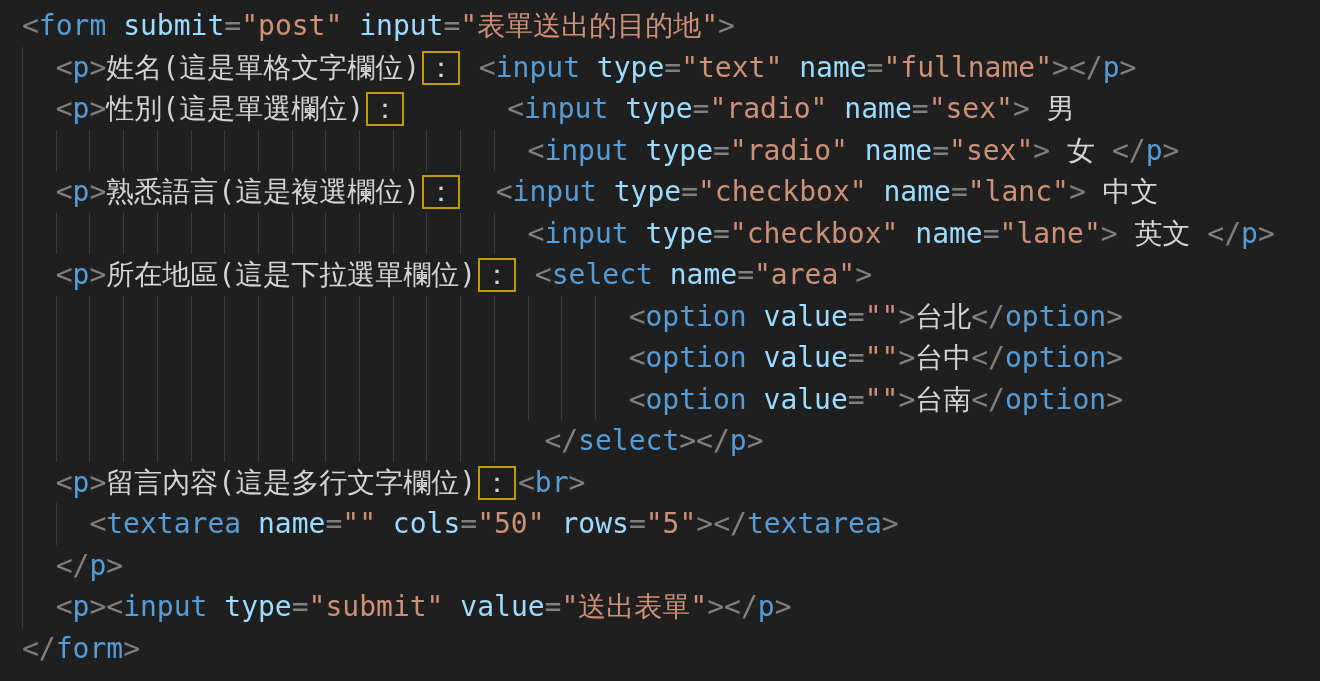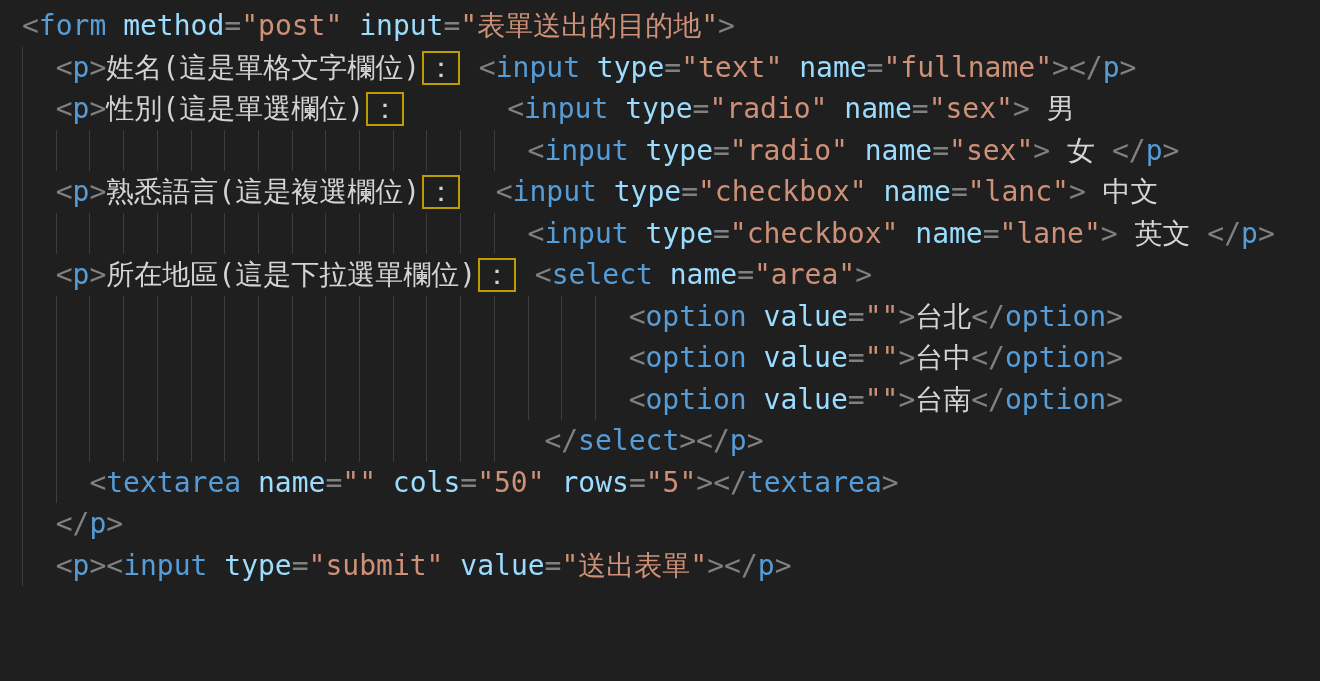--- a/index.html
+++ b/index.html
@@ -36,27 +36,29 @@
     border:2px solid var(--box);
     padding:0 3px;
     margin:0 2px;
     line-height:30px;
   }
 </style>
 </head>
 <body>
 
 <div class="editor">
-    <div class="line"><span class="punct">&lt;</span><span class="tag">form</span><span class="plain"> </span><span class="attr">method</span><span class="punct">=</span><span class="str">"post"</span><span class="plain"> </span><span class="attr">input</span><span class="punct">=</span><span class="str">"表單送出的目的地"</span><span class="punct">&gt;</span></div>
+    <div class="line"><span class="punct">&lt;</span><span class="tag">form</span><span class="plain"> </span><span class="attr">submit</span><span class="punct">=</span><span class="str">"post"</span><span class="plain"> </span><span class="attr">input</span><span class="punct">=</span><span class="str">"表單送出的目的地"</span><span class="punct">&gt;</span></div>
     <div class="line"><span class="g"></span><span class="punct">&lt;</span><span class="tag">p</span><span class="punct">&gt;</span><span class="plain">姓名(這是單格文字欄位)</span><span class="boxed">：</span><span class="sp" style="width: 1ch;"></span><span class="punct">&lt;</span><span class="tag">input</span><span class="plain"> </span><span class="attr">type</span><span class="punct">=</span><span class="str">"text"</span><span class="plain"> </span><span class="attr">name</span><span class="punct">=</span><span class="str">"fullname"</span><span class="punct">&gt;&lt;/</span><span class="tag">p</span><span class="punct">&gt;</span></div>
     <div class="line"><span class="g"></span><span class="punct">&lt;</span><span class="tag">p</span><span class="punct">&gt;</span><span class="plain">性別(這是單選欄位)</span><span class="boxed">：</span><span class="sp" style="width: 6ch;"></span><span class="punct">&lt;</span><span class="tag">input</span><span class="plain"> </span><span class="attr">type</span><span class="punct">=</span><span class="str">"radio"</span><span class="plain"> </span><span class="attr">name</span><span class="punct">=</span><span class="str">"sex"</span><span class="punct">&gt;</span><span class="plain"> 男</span></div>
     <div class="line"><span class="g"></span><span class="g"></span><span class="g"></span><span class="g"></span><span class="g"></span><span class="g"></span><span class="g"></span><span class="g"></span><span class="g"></span><span class="g"></span><span class="g"></span><span class="g"></span><span class="g"></span><span class="g"></span><span class="g"></span><span class="punct">&lt;</span><span class="tag">input</span><span class="plain"> </span><span class="attr">type</span><span class="punct">=</span><span class="str">"radio"</span><span class="plain"> </span><span class="attr">name</span><span class="punct">=</span><span class="str">"sex"</span><span class="punct">&gt;</span><span class="plain"> 女 </span><span class="punct">&lt;/</span><span class="tag">p</span><span class="punct">&gt;</span></div>
     <div class="line"><span class="g"></span><span class="punct">&lt;</span><span class="tag">p</span><span class="punct">&gt;</span><span class="plain">熟悉語言(這是複選欄位)</span><span class="boxed">：</span><span class="sp" style="width: 2ch;"></span><span class="punct">&lt;</span><span class="tag">input</span><span class="plain"> </span><span class="attr">type</span><span class="punct">=</span><span class="str">"checkbox"</span><span class="plain"> </span><span class="attr">name</span><span class="punct">=</span><span class="str">"lanc"</span><span class="punct">&gt;</span><span class="plain"> 中文</span></div>
     <div class="line"><span class="g"></span><span class="g"></span><span class="g"></span><span class="g"></span><span class="g"></span><span class="g"></span><span class="g"></span><span class="g"></span><span class="g"></span><span class="g"></span><span class="g"></span><span class="g"></span><span class="g"></span><span class="g"></span><span class="g"></span><span class="punct">&lt;</span><span class="tag">input</span><span class="plain"> </span><span class="attr">type</span><span class="punct">=</span><span class="str">"checkbox"</span><span class="plain"> </span><span class="attr">name</span><span class="punct">=</span><span class="str">"lane"</span><span class="punct">&gt;</span><span class="plain"> 英文 </span><span class="punct">&lt;/</span><span class="tag">p</span><span class="punct">&gt;</span></div>
     <div class="line"><span class="g"></span><span class="punct">&lt;</span><span class="tag">p</span><span class="punct">&gt;</span><span class="plain">所在地區(這是下拉選單欄位)</span><span class="boxed">：</span><span class="sp" style="width: 1ch;"></span><span class="punct">&lt;</span><span class="tag">select</span><span class="plain"> </span><span class="attr">name</span><span class="punct">=</span><span class="str">"area"</span><span class="punct">&gt;</span></div>
     <div class="line"><span class="g"></span><span class="g"></span><span class="g"></span><span class="g"></span><span class="g"></span><span class="g"></span><span class="g"></span><span class="g"></span><span class="g"></span><span class="g"></span><span class="g"></span><span class="g"></span><span class="g"></span><span class="g"></span><span class="g"></span><span class="g"></span><span class="g"></span><span class="g"></span><span class="punct">&lt;</span><span class="tag">option</span><span class="plain"> </span><span class="attr">value</span><span class="punct">=</span><span class="str">""</span><span class="punct">&gt;</span><span class="plain">台北</span><span class="punct">&lt;/</span><span class="tag">option</span><span class="punct">&gt;</span></div>
     <div class="line"><span class="g"></span><span class="g"></span><span class="g"></span><span class="g"></span><span class="g"></span><span class="g"></span><span class="g"></span><span class="g"></span><span class="g"></span><span class="g"></span><span class="g"></span><span class="g"></span><span class="g"></span><span class="g"></span><span class="g"></span><span class="g"></span><span class="g"></span><span class="g"></span><span class="punct">&lt;</span><span class="tag">option</span><span class="plain"> </span><span class="attr">value</span><span class="punct">=</span><span class="str">""</span><span class="punct">&gt;</span><span class="plain">台中</span><span class="punct">&lt;/</span><span class="tag">option</span><span class="punct">&gt;</span></div>
     <div class="line"><span class="g"></span><span class="g"></span><span class="g"></span><span class="g"></span><span class="g"></span><span class="g"></span><span class="g"></span><span class="g"></span><span class="g"></span><span class="g"></span><span class="g"></span><span class="g"></span><span class="g"></span><span class="g"></span><span class="g"></span><span class="g"></span><span class="g"></span><span class="g"></span><span class="punct">&lt;</span><span class="tag">option</span><span class="plain"> </span><span class="attr">value</span><span class="punct">=</span><span class="str">""</span><span class="punct">&gt;</span><span class="plain">台南</span><span class="punct">&lt;/</span><span class="tag">option</span><span class="punct">&gt;</span></div>
     <div class="line"><span class="g"></span><span class="g"></span><span class="g"></span><span class="g"></span><span class="g"></span><span class="g"></span><span class="g"></span><span class="g"></span><span class="g"></span><span class="g"></span><span class="g"></span><span class="g"></span><span class="g"></span><span class="g"></span><span class="g"></span><span class="sp" style="width: 1ch;"></span><span class="punct">&lt;/</span><span class="tag">select</span><span class="punct">&gt;&lt;/</span><span class="tag">p</span><span class="punct">&gt;</span></div>
+    <div class="line"><span class="g"></span><span class="punct">&lt;</span><span class="tag">p</span><span class="punct">&gt;</span><span class="plain">留言內容(這是多行文字欄位)</span><span class="boxed">：</span><span class="punct">&lt;</span><span class="tag">br</span><span class="punct">&gt;</span></div>
     <div class="line"><span class="g"></span><span class="g"></span><span class="punct">&lt;</span><span class="tag">textarea</span><span class="plain"> </span><span class="attr">name</span><span class="punct">=</span><span class="str">""</span><span class="plain"> </span><span class="attr">cols</span><span class="punct">=</span><span class="str">"50"</span><span class="plain"> </span><span class="attr">rows</span><span class="punct">=</span><span class="str">"5"</span><span class="punct">&gt;&lt;/</span><span class="tag">textarea</span><span class="punct">&gt;</span></div>
     <div class="line"><span class="g"></span><span class="punct">&lt;/</span><span class="tag">p</span><span class="punct">&gt;</span></div>
     <div class="line"><span class="g"></span><span class="punct">&lt;</span><span class="tag">p</span><span class="punct">&gt;&lt;</span><span class="tag">input</span><span class="plain"> </span><span class="attr">type</span><span class="punct">=</span><span class="str">"submit"</span><span class="plain"> </span><span class="attr">value</span><span class="punct">=</span><span class="str">"送出表單"</span><span class="punct">&gt;&lt;/</span><span class="tag">p</span><span class="punct">&gt;</span></div>
+    <div class="line"><span class="punct">&lt;/</span><span class="tag">form</span><span class="punct">&gt;</span></div>
   </div>
 
 </body></html>

